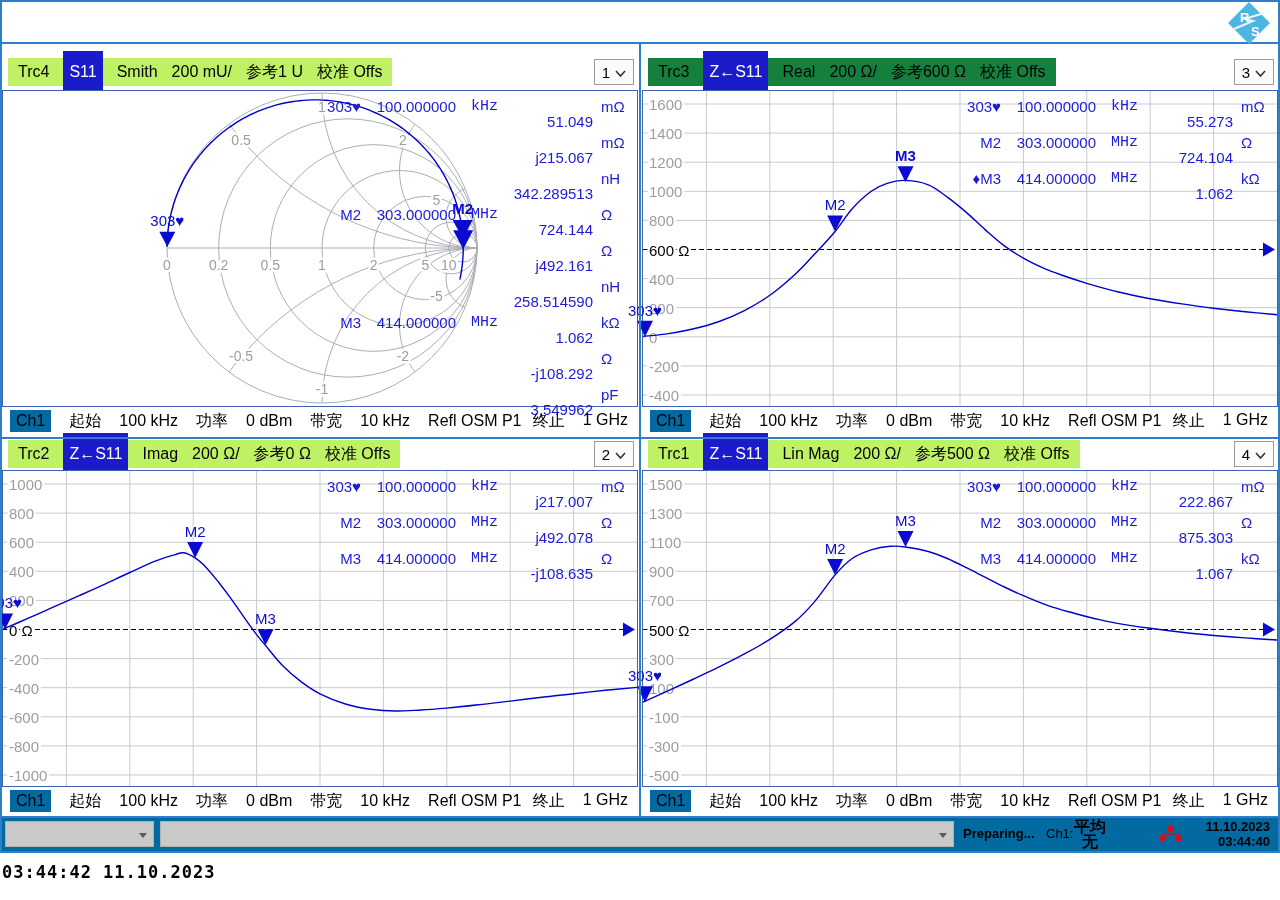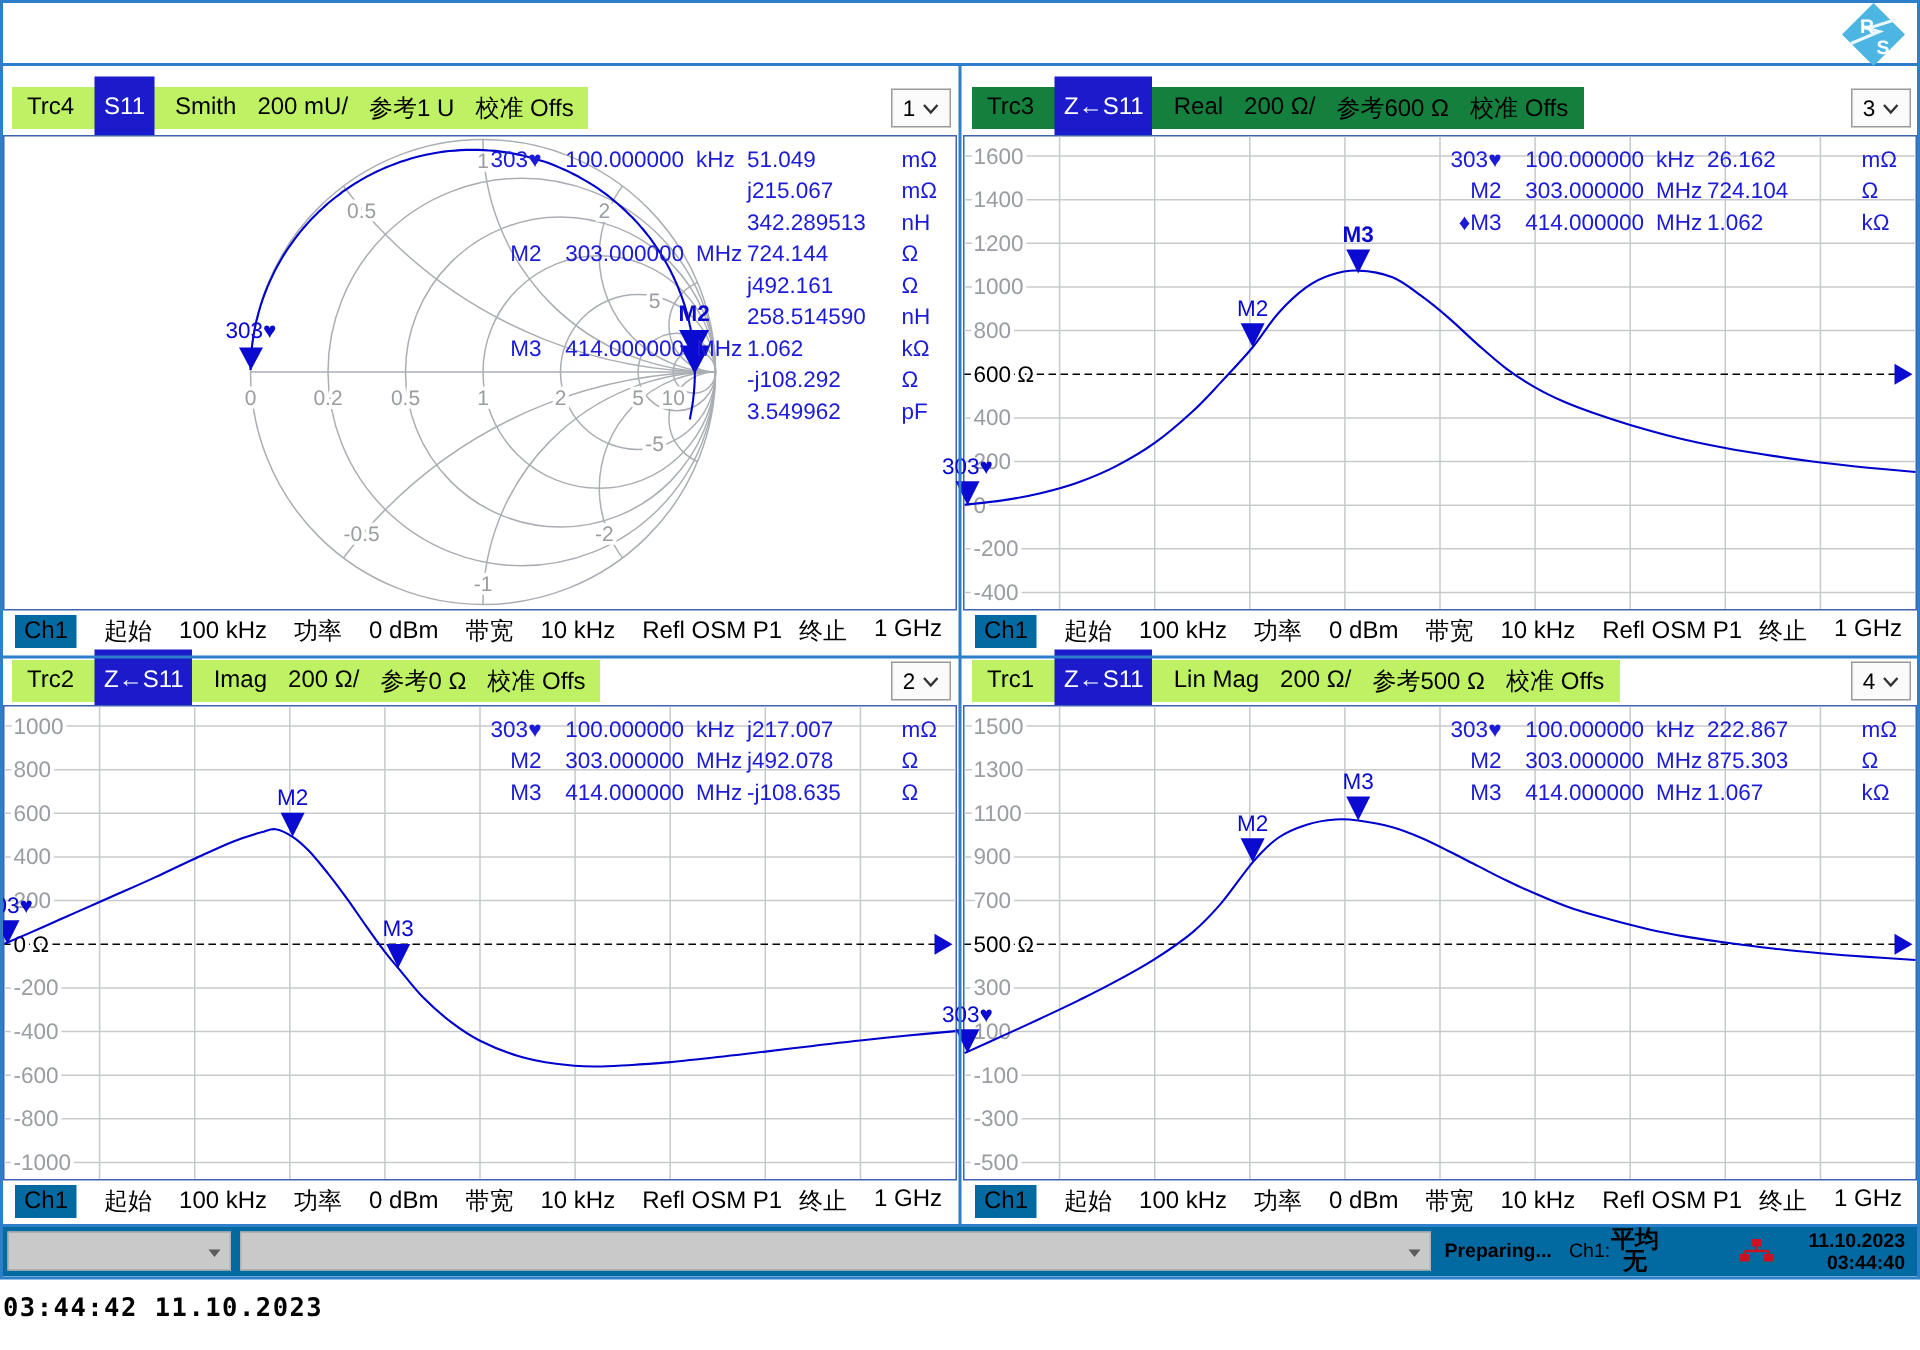--- a/index.html
+++ b/index.html
@@ -17,22 +17,22 @@
   .hdr.active{background:#15803d;}
   .chip{background:#1b1bcb;color:#fff;padding:12px 6px;}
   .wsel{position:absolute;width:38px;height:24px;background:#fbfbfb;border:1px solid #9a9a9a;
     display:flex;align-items:center;justify-content:center;gap:5px;font-size:15px;}
   .plot{position:absolute;border:1px solid #3f63b2;background:#fff;box-sizing:border-box;}
   .plot svg{position:absolute;left:0;top:0;overflow:visible;}
   .readout{position:absolute;top:5px;right:6px;color:#1b1bd8;font-size:15px;line-height:21px;}
   .rrow{display:flex;white-space:pre;}
   .rname{width:58px;text-align:right;}
   .rfreq{width:95px;text-align:right;}
-  .rfunit{width:34px;text-align:left;padding-left:8px;}
-  .rval{width:95px;text-align:left;}
+  .rfunit{width:34px;text-align:right;padding-left:8px;font-family:Liberation Mono, monospace;}
+  .rval{width:95px;text-align:right;margin-top:15px;}
   .rvunit{width:30px;text-align:left;padding-left:8px;}
   .ftr{position:absolute;display:flex;align-items:center;font-size:16px;gap:18px;white-space:nowrap;}
   .ftr .chipch{background:#0369a1;padding:2px 6px;}
   .stop{position:absolute;right:10px;display:flex;gap:18px;}
   .statusbar{position:absolute;left:0;bottom:0;width:100%;height:33px;background:#0369a1;
     border-top:2px solid #2c7fc8;font-size:13px;}
   .sbox{position:absolute;top:3px;height:26px;background:#c9c9c9;border:1px solid #b0b0b0;
     box-sizing:border-box;}
   .tri-down{position:absolute;right:6px;top:11px;width:0;height:0;border-left:4px solid transparent;
     border-right:4px solid transparent;border-top:5px solid #5a5a5a;}
@@ -198,21 +198,21 @@
             <path d="M0.0 245.5C4.2 245.0 16.9 243.9 25.4 242.6C33.8 241.3 42.3 239.8 50.7 237.8C59.2 235.8 67.6 233.6 76.1 230.5C84.5 227.5 93.0 224.0 101.4 219.6C109.9 215.2 118.3 210.4 126.8 204.3C135.3 198.3 144.8 190.0 152.2 183.2C159.6 176.4 164.5 170.7 171.2 163.6C177.8 156.5 185.8 148.1 192.1 140.5C198.4 132.8 203.2 124.5 209.2 117.8C215.2 111.1 222.4 104.5 228.2 100.3C234.1 96.1 238.4 94.1 244.1 92.3C249.8 90.5 255.6 89.1 262.5 89.4C269.3 89.6 278.3 91.0 285.3 93.8C292.3 96.5 298.0 101.5 304.3 106.1C310.7 110.7 317.0 115.9 323.3 121.4C329.7 126.9 336.0 133.3 342.4 138.9C348.7 144.4 355.0 150.1 361.4 154.9C367.7 159.6 374.1 163.6 380.4 167.2C386.7 170.9 393.1 173.9 399.4 176.7C405.8 179.5 411.0 181.4 418.4 184.0C425.8 186.6 434.3 189.4 443.8 192.3C453.3 195.1 464.9 198.4 475.5 201.0C486.1 203.6 496.6 205.7 507.2 207.7C517.8 209.7 528.3 211.3 538.9 212.9C549.5 214.5 560.0 216.0 570.6 217.3C581.2 218.6 591.7 219.7 602.3 220.8C612.9 221.8 628.7 223.2 634.0 223.7" fill="none" stroke="#0000cc" stroke-width="1.4"></path>
             <polygon points="632,158.5 620,151.5 620,165.5" fill="#0a0ad0"></polygon>
             <polygon points="2,245.7919975 -6,229.7919975 10,229.7919975" fill="#0a0ad0"></polygon>
             <text x="2" y="224.7919975" fill="#0a0ad0" font-size="15" text-anchor="middle" style="">303♥</text>
             <polygon points="192.102,140.44286799999998 184.102,124.44286799999998 200.102,124.44286799999998" fill="#0a0ad0"></polygon>
             <text x="192.102" y="119.44286799999998" fill="#0a0ad0" font-size="15" text-anchor="middle" style="">M2</text>
             <polygon points="262.476,91.279 254.476,75.279 270.476,75.279" fill="#0a0ad0"></polygon>
             <text x="262.476" y="70.279" fill="#0a0ad0" font-size="15" text-anchor="middle" style="font-weight:700">M3</text>
           </svg>
           <div class="readout">
-            <div class="rrow"><span class="rname">303♥</span><span class="rfreq">100.000000</span><span class="rfunit">kHz</span><span class="rval">26.162</span><span class="rvunit">mΩ</span></div>
+            <div class="rrow"><span class="rname">303♥</span><span class="rfreq">100.000000</span><span class="rfunit">kHz</span><span class="rval">55.273</span><span class="rvunit">mΩ</span></div>
             <div class="rrow"><span class="rname">M2</span><span class="rfreq">303.000000</span><span class="rfunit">MHz</span><span class="rval">724.104</span><span class="rvunit">Ω</span></div>
             <div class="rrow"><span class="rname">♦M3</span><span class="rfreq">414.000000</span><span class="rfunit">MHz</span><span class="rval">1.062</span><span class="rvunit">kΩ</span></div>
           </div>
         </div>
         <div class="ftr" style="left: 640px; top: 405px; width: 636px; height: 28px; padding-left: 8px; box-sizing: border-box;">
           <span class="chipch">Ch1</span>
           <span>起始</span>
           <span>100 kHz</span>
           <span>功率</span>
           <span>0 dBm</span>

